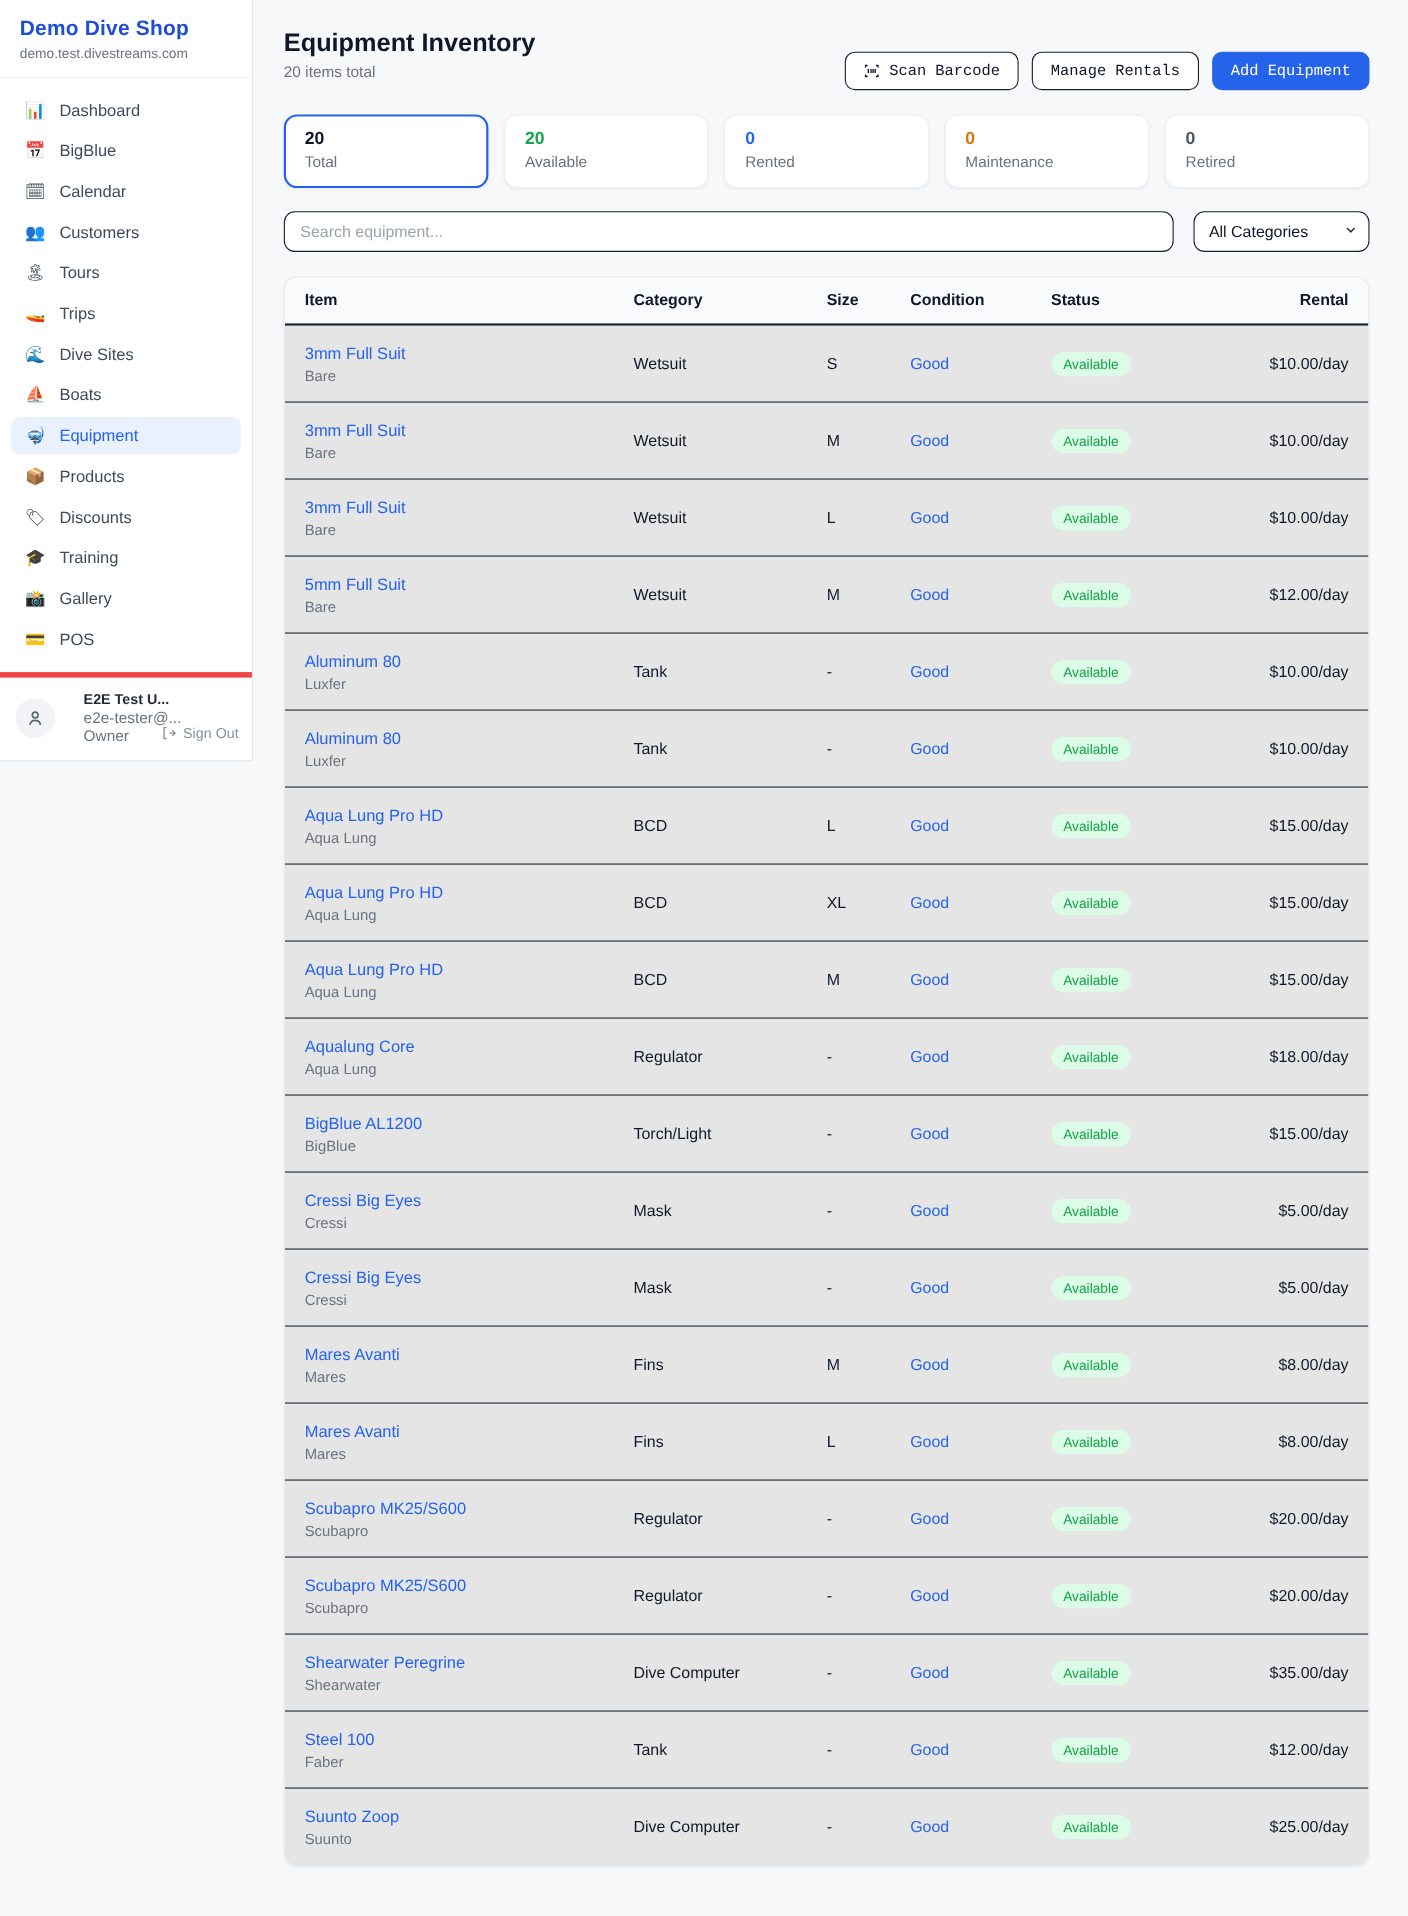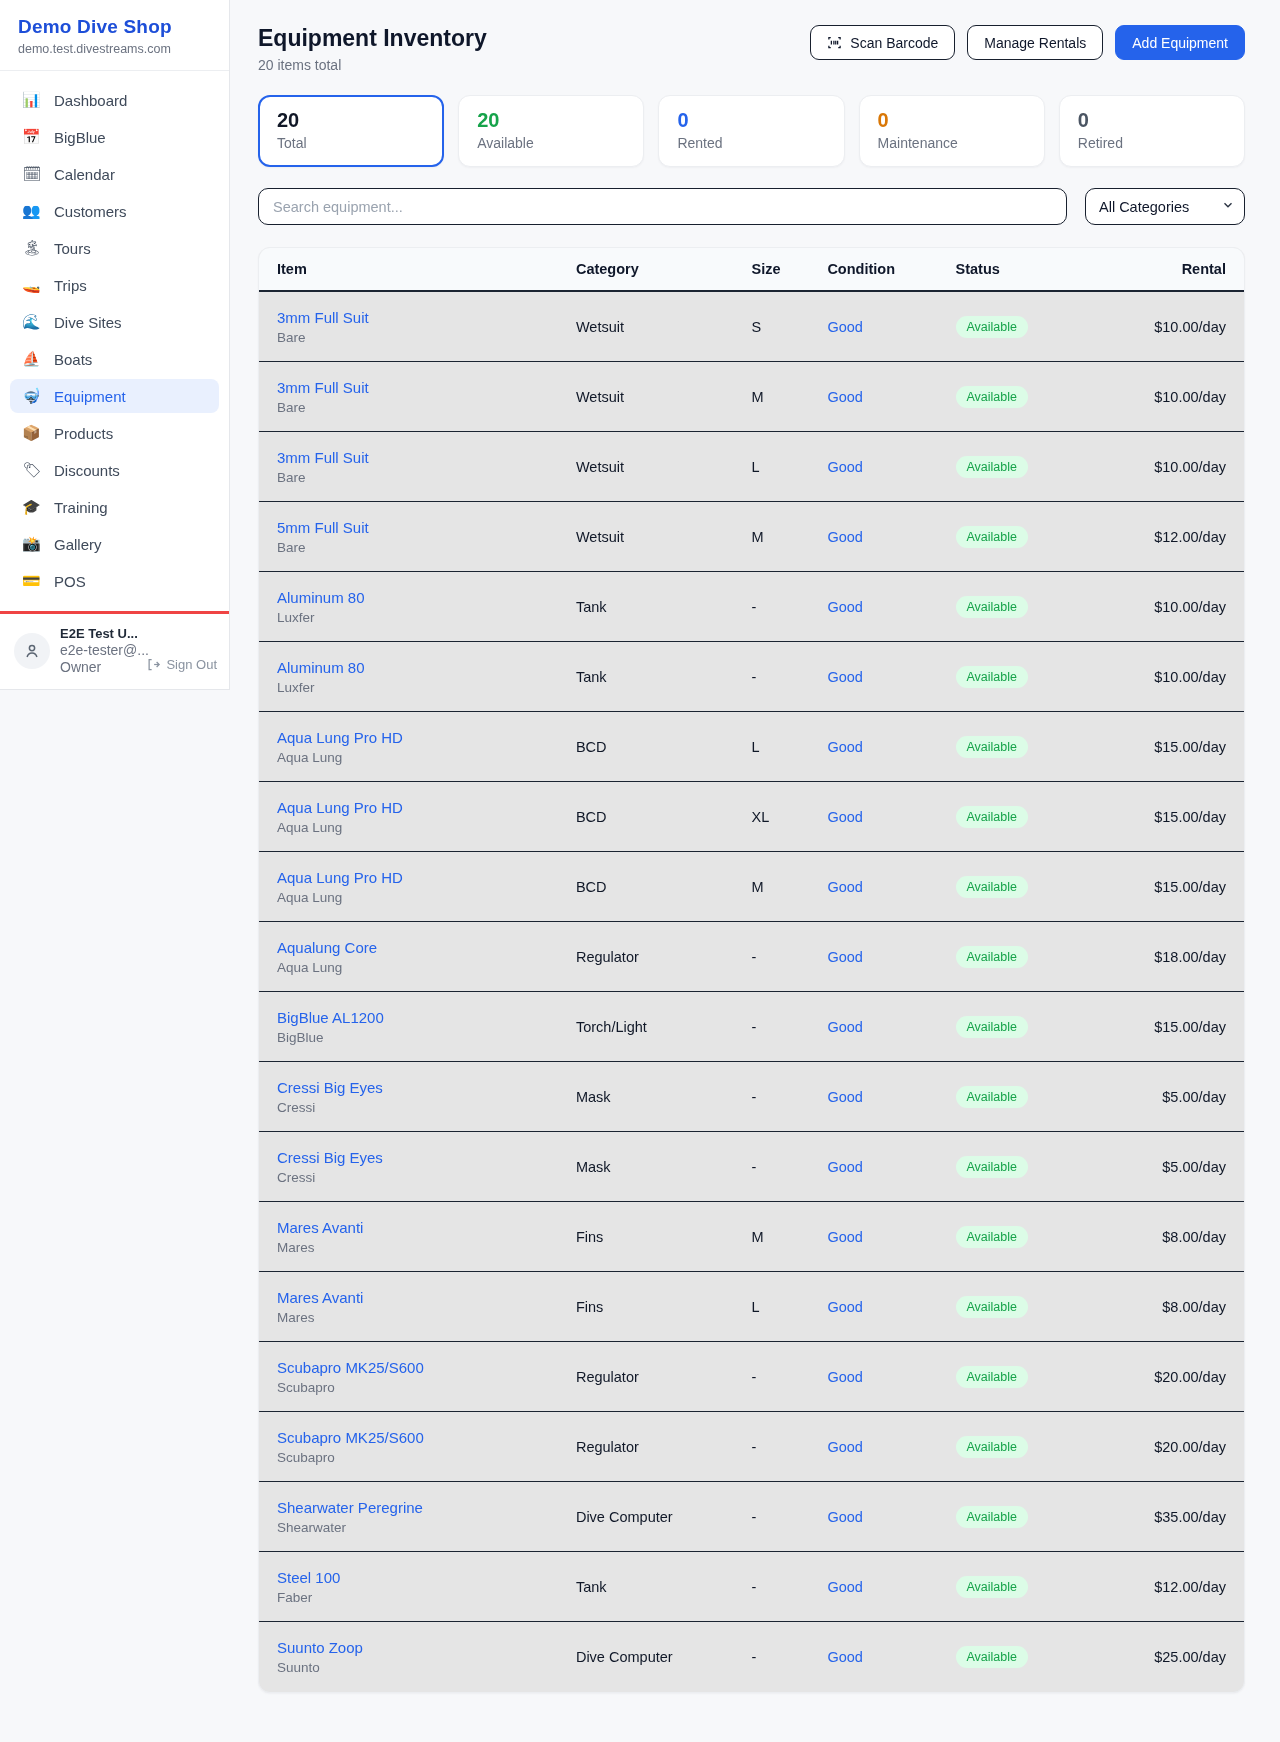--- a/index.html
+++ b/index.html
@@ -24,22 +24,22 @@
   .sb-sub{font-size:12.5px; color:var(--muted); margin-top:4px;}
   .nav{padding:12px 10px 10px 10px;}
   .nav-item{
     display:flex; align-items:center; gap:12px;
     padding:8px 12px; margin-bottom:3px; border-radius:8px;
     font-size:15px; color:#3f4a5a; cursor:pointer;
   }
   .nav-item .ico{width:20px; font-size:15px; text-align:center; flex:0 0 20px;}
   .nav-item.active{background:#e9f0fe; color:var(--accent); font-weight:500;}
   .sb-foot{
-    border-top:3px solid #ef4444; padding:12px 12px 14px 14px;
-    display:flex; align-items:center; gap:10px;
+    border-top:5px solid #ef4444; padding:12px 12px 14px 14px;
+    display:flex; align-items:center; gap:26px;
   }
   .avatar{
     width:36px; height:36px; border-radius:50%; background:#f1f3f6;
     display:flex; align-items:center; justify-content:center; flex:0 0 36px; color:#5b6572;
   }
   .u-meta{flex:1 1 auto; min-width:0;}
   .u-name{font-size:13px; font-weight:bold; color:#1f2937; white-space:nowrap;}
   .u-mail,.u-role{font-size:14px; color:var(--muted); margin-top:1px; white-space:nowrap;}
   .signout{
     display:flex; align-items:center; gap:5px; font-size:13px; color:#8a93a0;
@@ -49,32 +49,33 @@
   
   .main{flex:1 1 auto; padding:25px 35px 30px 28px; min-width:0;}
   .page-head{display:flex; justify-content:space-between; align-items:flex-start;}
   .pg-title{font-size:23px; font-weight:bold; color:#0f172a;}
   .pg-sub{font-size:14px; color:var(--muted); margin-top:5px;}
   .head-actions{display:flex; gap:12px; align-items:center;}
   .btn{
     height:35px; padding:0 16px; border-radius:9px; font-size:14px;
     display:inline-flex; align-items:center; gap:8px; cursor:pointer;
     background:#fff; border:1.5px solid #18202e; color:#0f172a;
-    font-family:Liberation Sans, sans-serif;
+    font-family:Liberation Mono, monospace;
+    margin-top:22px;
   }
   .btn.primary{background:var(--accent); border-color:var(--accent); color:#fff; font-weight:500;}
 
   
   .stats{display:flex; gap:14px; margin-top:22px;}
   .stat{
     flex:1 1 0; background:#fff; border:1px solid #eceef1; border-radius:12px;
     padding:13px 18px 15px 18px; box-shadow:0 1px 2px rgba(16,24,40,.04); cursor:pointer;
   }
   .stat.active{border:2px solid var(--accent); padding:12px 17px 14px 17px;}
-  .stat .val{font-size:20px; font-weight:bold;}
+  .stat .val{font-size:16px; font-weight:bold;}
   .stat .lbl{font-size:14px; color:var(--muted); margin-top:3px;}
 
   
   .filters{display:flex; gap:18px; margin-top:21px;}
   .search{
     flex:1 1 auto; height:37px; border:1.5px solid #18202e; border-radius:10px;
     padding:16px 14px; font-size:14.5px; background:#fff; color:#111827; font-family:inherit;
   }
   .search::placeholder{color:#9aa3af;}
   .sel-wrap{position:relative; flex:0 0 160px;}

